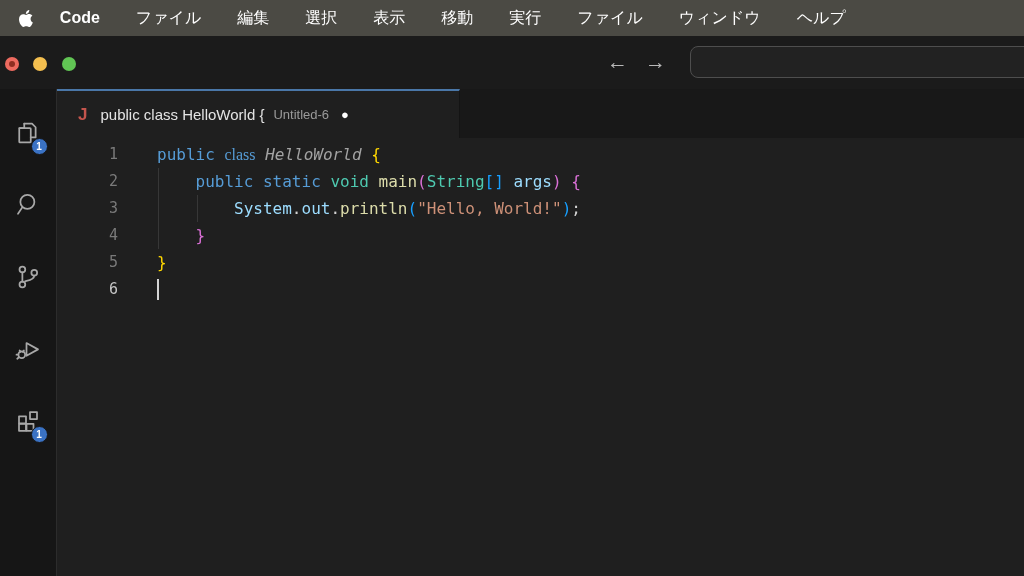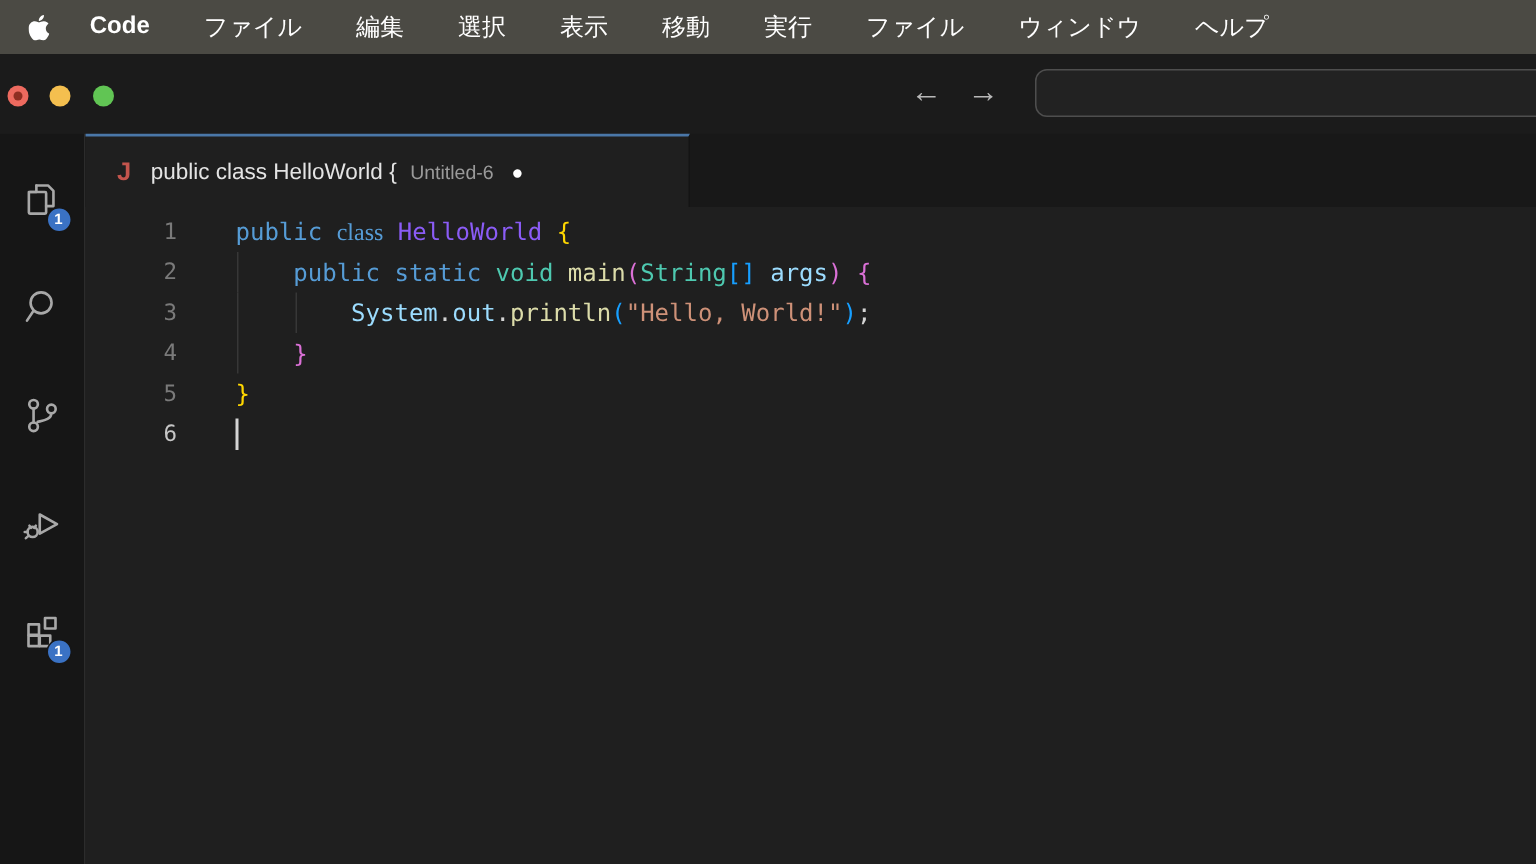--- a/index.html
+++ b/index.html
@@ -148,21 +148,21 @@
         <div class="tab">
           <span class="tab-jicon">J</span>
           <span class="tab-title">public class HelloWorld {</span>
           <span class="tab-desc">Untitled-6</span>
           <span class="tab-dirty">●</span>
         </div>
       </div>
       <div class="code">
           <div class="code-row">
             <div class="ln">1</div>
-            <div class="lc"><span style="color: rgb(86, 156, 214);">public</span><span style="color: rgb(212, 212, 212);"> </span><span style="color: rgb(86, 156, 214); font-family: Liberation Serif, serif;">class</span><span style="color: rgb(212, 212, 212);"> </span><span style="color: #8b5cf6;">HelloWorld</span><span style="color: rgb(212, 212, 212);"> </span><span style="color: rgb(255, 215, 0);">{</span></div>
+            <div class="lc"><span style="color: rgb(86, 156, 214);">public</span><span style="color: rgb(212, 212, 212);"> </span><span style="color: rgb(86, 156, 214); font-family: Liberation Serif, serif;">class</span><span style="color: rgb(212, 212, 212);"> </span><span style="color: #a3a3a3; font-style: italic;">HelloWorld</span><span style="color: rgb(212, 212, 212);"> </span><span style="color: rgb(255, 215, 0);">{</span></div>
           </div>
           <div class="code-row">
             <div class="ln">2</div>
             <div class="lc"><div class="guide" style="left: calc(0ch + 1px);"></div><span style="color: rgb(212, 212, 212);">    </span><span style="color: rgb(86, 156, 214);">public</span><span style="color: rgb(212, 212, 212);"> </span><span style="color: rgb(86, 156, 214);">static</span><span style="color: rgb(212, 212, 212);"> </span><span style="color: rgb(78, 201, 176);">void</span><span style="color: rgb(212, 212, 212);"> </span><span style="color: rgb(220, 220, 170);">main</span><span style="color: rgb(218, 112, 214);">(</span><span style="color: rgb(78, 201, 176);">String</span><span style="color: rgb(23, 159, 255);">[]</span><span style="color: rgb(212, 212, 212);"> </span><span style="color: rgb(156, 220, 254);">args</span><span style="color: rgb(218, 112, 214);">)</span><span style="color: rgb(212, 212, 212);"> </span><span style="color: rgb(218, 112, 214);">{</span></div>
           </div>
           <div class="code-row">
             <div class="ln">3</div>
             <div class="lc"><div class="guide" style="left: calc(0ch + 1px);"></div><div class="guide" style="left: calc(4ch + 1px);"></div><span style="color: rgb(212, 212, 212);">        </span><span style="color: rgb(156, 220, 254);">System</span><span style="color: rgb(212, 212, 212);">.</span><span style="color: rgb(156, 220, 254);">out</span><span style="color: rgb(212, 212, 212);">.</span><span style="color: rgb(220, 220, 170);">println</span><span style="color: rgb(23, 159, 255);">(</span><span style="color: rgb(206, 145, 120);">"Hello, World!"</span><span style="color: rgb(23, 159, 255);">)</span><span style="color: rgb(212, 212, 212);">;</span></div>
           </div>
           <div class="code-row">

